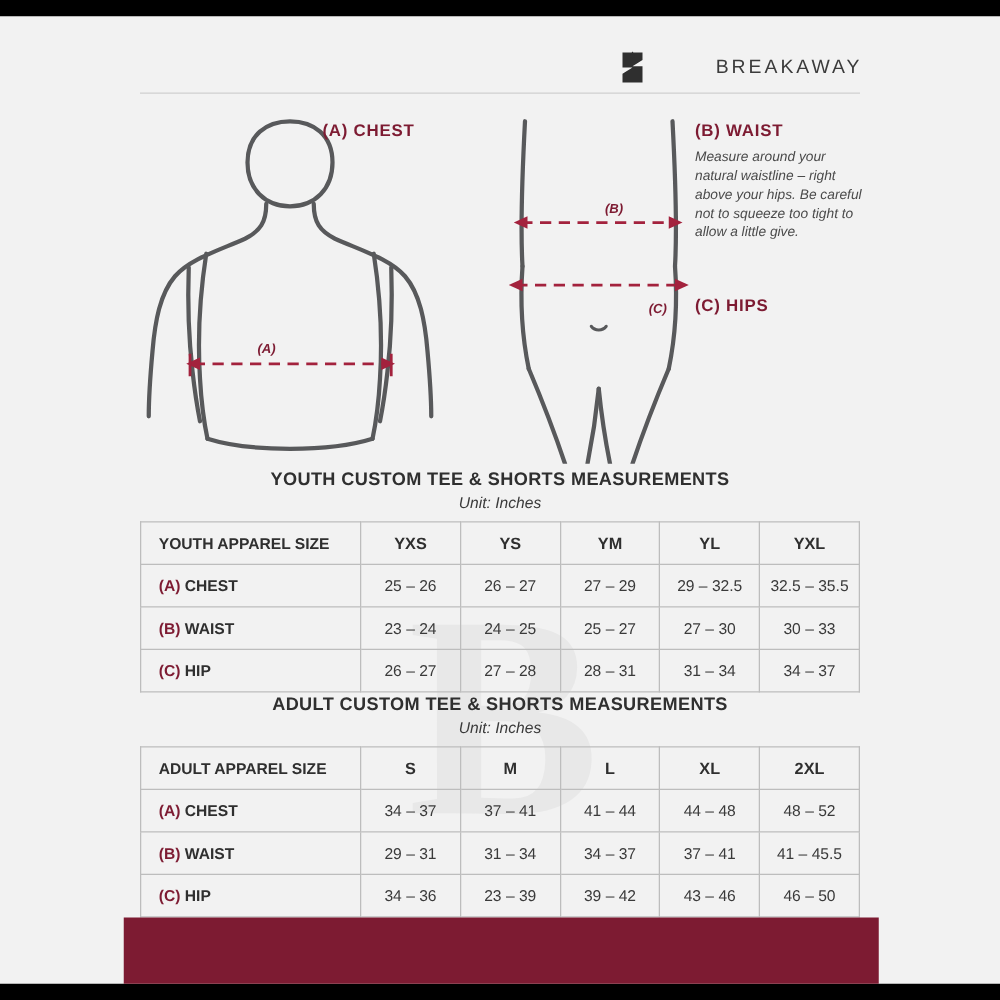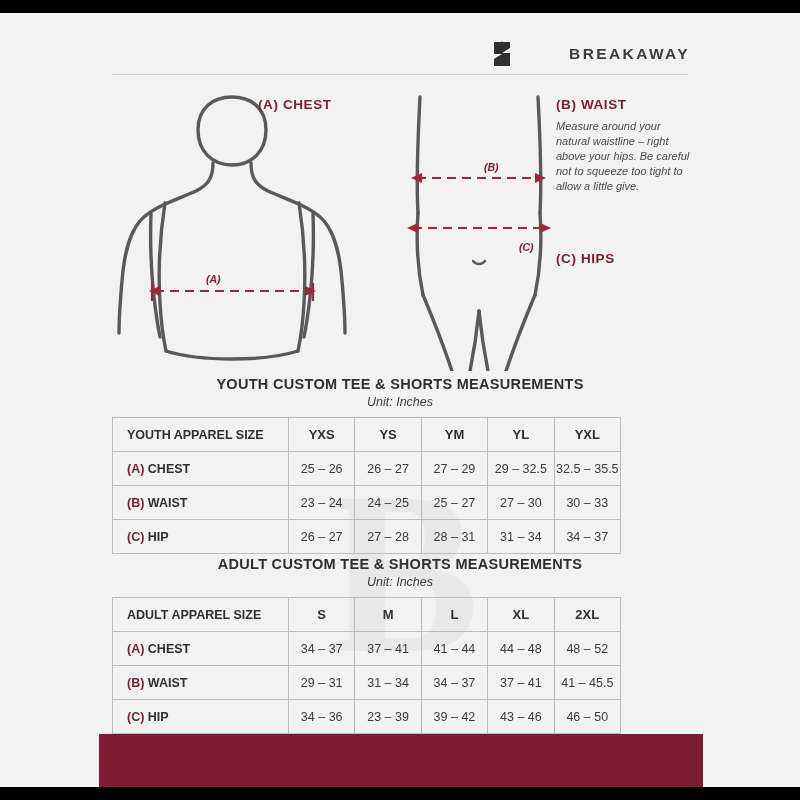--- a/index.html
+++ b/index.html
@@ -62,21 +62,21 @@
     display: flex;
     align-items: center;
     gap: 12px;
   }
   .brand-mark {
     width: 22px; height: 26px;
     position: relative;
   }
   .brand-name {
     font-size: 15.5px;
-    font-weight: 700;
+    font-weight: 400;
     letter-spacing: 2.4px;
     color: #3b3b3b;
     margin-left: 44px;
   }
   .header-rule {
     position: absolute;
     left: 112px; top: 61px;
     width: 576px; height: 1px;
     background: #cfcfcf;
   }
@@ -93,21 +93,21 @@
     margin-bottom: 7px;
   }
   .callout .c-body {
     font-size: 11px;
     line-height: 15px;
     font-style: italic;
     color: #4a4a4a;
   }
   .callout-chest { left: 258px; top: 22px; width: 140px; }
   .callout-waist { left: 556px; top: 22px; width: 140px; }
-  .callout-hips  { left: 556px; top: 176px; width: 140px; }
+  .callout-hips  { left: 556px; top: 162px; width: 140px; }
 
   .lbl {
     position: absolute;
     font-size: 10.5px;
     font-weight: 700;
     color: #7d1b32;
     font-style: italic;
   }
 
   
@@ -122,21 +122,21 @@
   .tbl-unit {
     text-align: center;
     font-size: 12.5px;
     font-style: italic;
     color: #3a3a3a;
     margin-top: 3px;
     margin-bottom: 8px;
   }
   table.sz {
     border-collapse: collapse;
-    width: 509px;
+    width: 576px;
     table-layout: fixed;
     padding-left: 36px;
   }
   table.sz th, table.sz td {
     border: 1px solid #bdbdbd;
     height: 31px;
     font-size: 12.5px;
     color: #3a3a3a;
     text-align: center;
     background: transparent;

